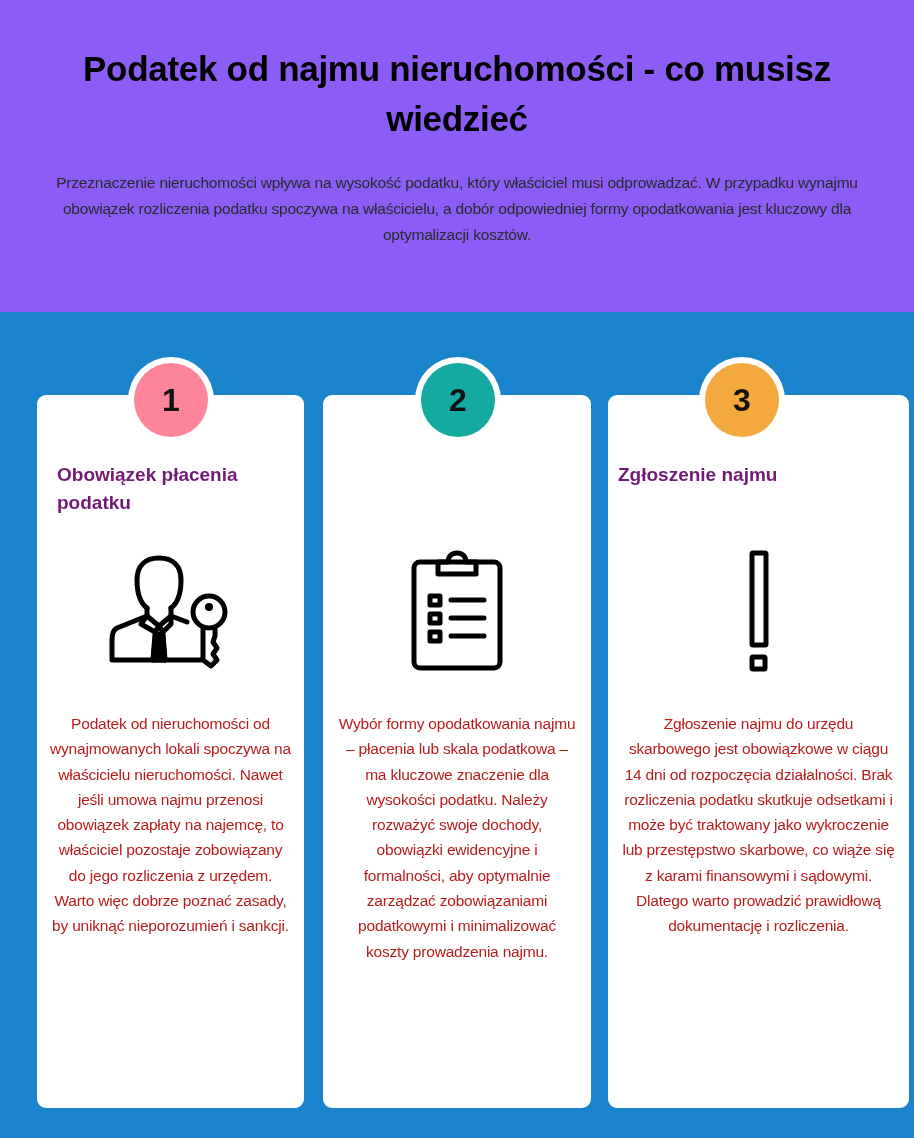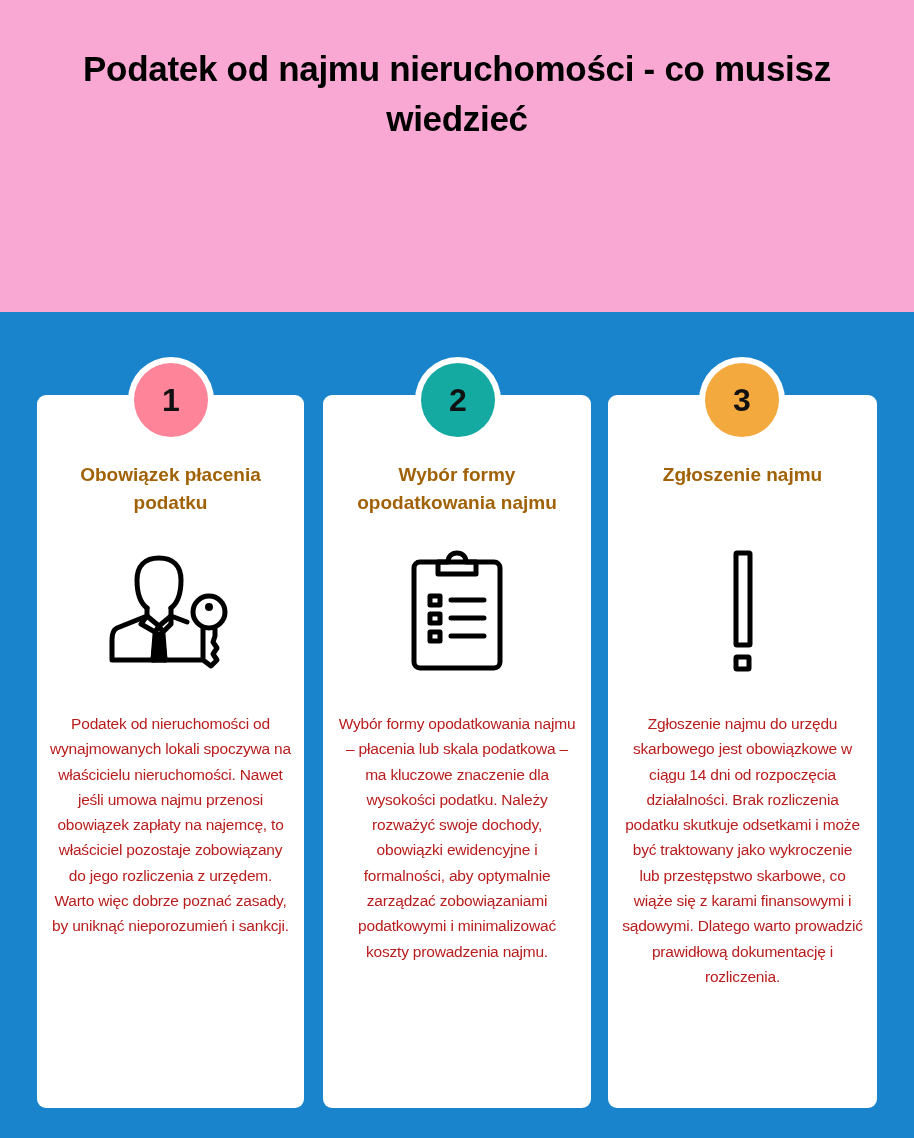--- a/index.html
+++ b/index.html
@@ -1,18 +1,18 @@
 <!DOCTYPE html>
 <html><head>
 <meta charset="utf-8">
 <style>
   * { box-sizing: border-box; margin: 0; padding: 0; }
   html, body { width: 914px; height: 1138px; background: #ffffff; overflow: hidden; }
   body { font-family: "Liberation Sans", "DejaVu Sans", sans-serif; color: #111; position: relative; }
-  .header { position: absolute; left: 0; top: 0; width: 914px; height: 312px; background: #f9a8d4; }
+  .header { position: absolute; left: 0; top: 0; width: 914px; height: 312px; background: #8b5cf6; }
   .title {
     position: absolute; left: 40px; top: 44px; width: 834px;
     text-align: center; font-weight: bold; font-size: 35px; line-height: 50px;
     letter-spacing: -0.3px; color: #000;
   }
   .intro {
     position: absolute; left: 50px; top: 170px; width: 814px;
     text-align: center; font-size: 15.5px; line-height: 26px; color: #2a2a2a;
     letter-spacing: -0.2px;
   }
@@ -24,34 +24,35 @@
     position: absolute; top: 357px; width: 86px; height: 86px; border-radius: 50%;
     background: #fff;
   }
   .circle {
     position: absolute; top: 6px; left: 6px; width: 74px; height: 74px; border-radius: 50%;
     display: flex; align-items: center; justify-content: center;
     font-weight: bold; font-size: 32px; color: #111;
   }
   .card-title {
     position: absolute; top: 66px; left: 10px; right: 10px;
-    text-align: center; font-weight: bold; font-size: 19px; line-height: 28px; color: #a16207;
+    text-align: left; font-weight: bold; font-size: 19px; line-height: 28px; color: #701a75;
   }
   .icon { position: absolute; top: 155px; left: 50%; transform: translateX(-50%); }
   .card-text {
     position: absolute; top: 316px; left: 14px; right: 14px;
     text-align: center; font-size: 15.5px; line-height: 25.3px; color: #b91c1c;
     letter-spacing: -0.2px;
   }
 </style>
 </head>
 <body>
 
 <div class="header">
   <h1 class="title">Podatek od najmu nieruchomości - co musisz wiedzieć</h1>
+  <p class="intro">Przeznaczenie nieruchomości wpływa na wysokość podatku, który właściciel musi odprowadzać. W przypadku wynajmu obowiązek rozliczenia podatku spoczywa na właścicielu, a dobór odpowiedniej formy opodatkowania jest kluczowy dla optymalizacji kosztów.</p>
 </div>
 
 <div class="band"></div>
 
 <div class="card" style="left:37px; width:267px;">
   <h2 class="card-title" style="left:20px; right:20px;">Obowiązek płacenia podatku</h2>
   <div class="icon">
     <svg width="124" height="120" viewBox="0 0 124 120" fill="none" stroke="#000" stroke-width="5" stroke-linejoin="round" stroke-linecap="round">
       <path d="M38 58 C30 52 28 40 28 30 C28 16 36 8 50 8 C64 8 72 16 72 30 C72 40 70 52 62 58"></path>
       <path d="M38 58 L38 66 L8 78 C4 80 3 84 3 90 L3 110 L92 110"></path>
@@ -65,38 +66,37 @@
       <path d="M94 78 L94 110 L102 116 L108 110 L104 104 L108 98 L104 92 L106 86 L106 78"></path>
     </svg>
   </div>
   <p class="card-text" style="left:12px; right:12px;">Podatek od nieruchomości od wynajmowanych lokali spoczywa na właścicielu nieruchomości. Nawet jeśli umowa najmu przenosi obowiązek zapłaty na najemcę, to właściciel pozostaje zobowiązany do jego rozliczenia z urzędem. Warto więc dobrze poznać zasady, by uniknąć nieporozumień i sankcji.</p>
 </div>
 <div class="ring" style="left:128px;">
   <div class="circle" style="background:#fd8499;">1</div>
 </div>
 
 <div class="card" style="left:323px; width:268px;">
-  <h2 class="card-title">Wybór formy opodatkowania najmu</h2>
   <div class="icon">
     <svg width="94" height="122" viewBox="0 0 94 122" fill="none" stroke="#000" stroke-width="5" stroke-linejoin="round" stroke-linecap="round">
       <rect x="4" y="12" width="86" height="106" rx="6"></rect>
       <path d="M28 12 L28 24 L66 24 L66 12 L56 12 C56 6 52 3 47 3 C42 3 38 6 38 12 Z"></path>
       <rect x="20" y="46" width="10" height="9" fill="none"></rect>
       <rect x="20" y="64" width="10" height="9" fill="none"></rect>
       <rect x="20" y="82" width="10" height="9" fill="none"></rect>
       <path d="M41 50 L74 50 M41 68 L74 68 M41 86 L74 86"></path>
     </svg>
   </div>
   <p class="card-text">Wybór formy opodatkowania najmu – płacenia lub skala podatkowa – ma kluczowe znaczenie dla wysokości podatku. Należy rozważyć swoje dochody, obowiązki ewidencyjne i formalności, aby optymalnie zarządzać zobowiązaniami podatkowymi i minimalizować koszty prowadzenia najmu.</p>
 </div>
 <div class="ring" style="left:415px;">
   <div class="circle" style="background:#14a9a1;">2</div>
 </div>
 
-<div class="card" style="left:608px; width:269px;">
+<div class="card" style="left:608px; width:301px;">
   <h2 class="card-title">Zgłoszenie najmu</h2>
   <div class="icon">
     <svg width="20" height="122" viewBox="0 0 20 122" fill="none" stroke="#000" stroke-width="5" stroke-linejoin="round">
       <rect x="3" y="3" width="14" height="92" rx="1"></rect>
       <rect x="3" y="107" width="13" height="12" rx="1"></rect>
     </svg>
   </div>
   <p class="card-text">Zgłoszenie najmu do urzędu skarbowego jest obowiązkowe w ciągu 14 dni od rozpoczęcia działalności. Brak rozliczenia podatku skutkuje odsetkami i może być traktowany jako wykroczenie lub przestępstwo skarbowe, co wiąże się z karami finansowymi i sądowymi. Dlatego warto prowadzić prawidłową dokumentację i rozliczenia.</p>
 </div>
 <div class="ring" style="left:699px;">

